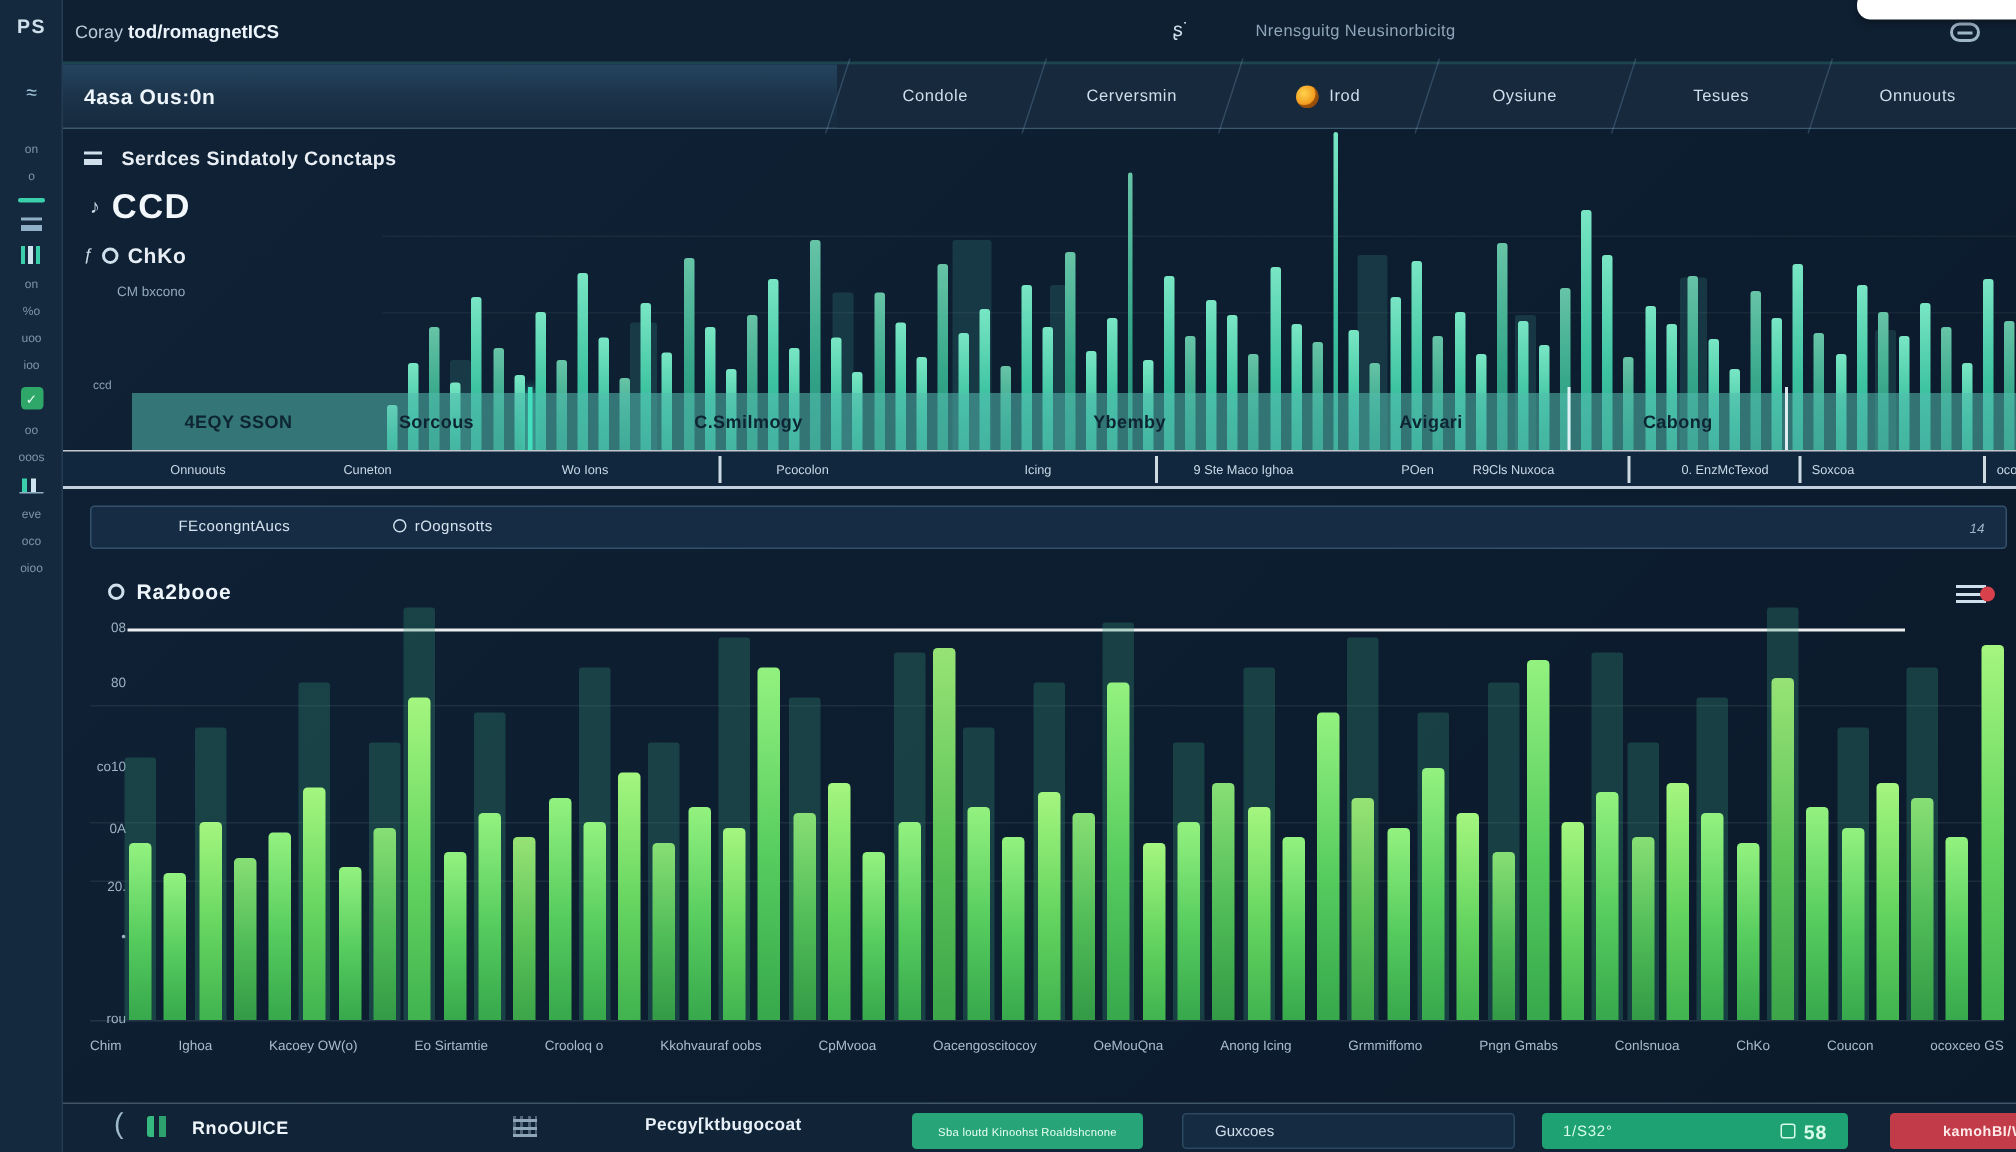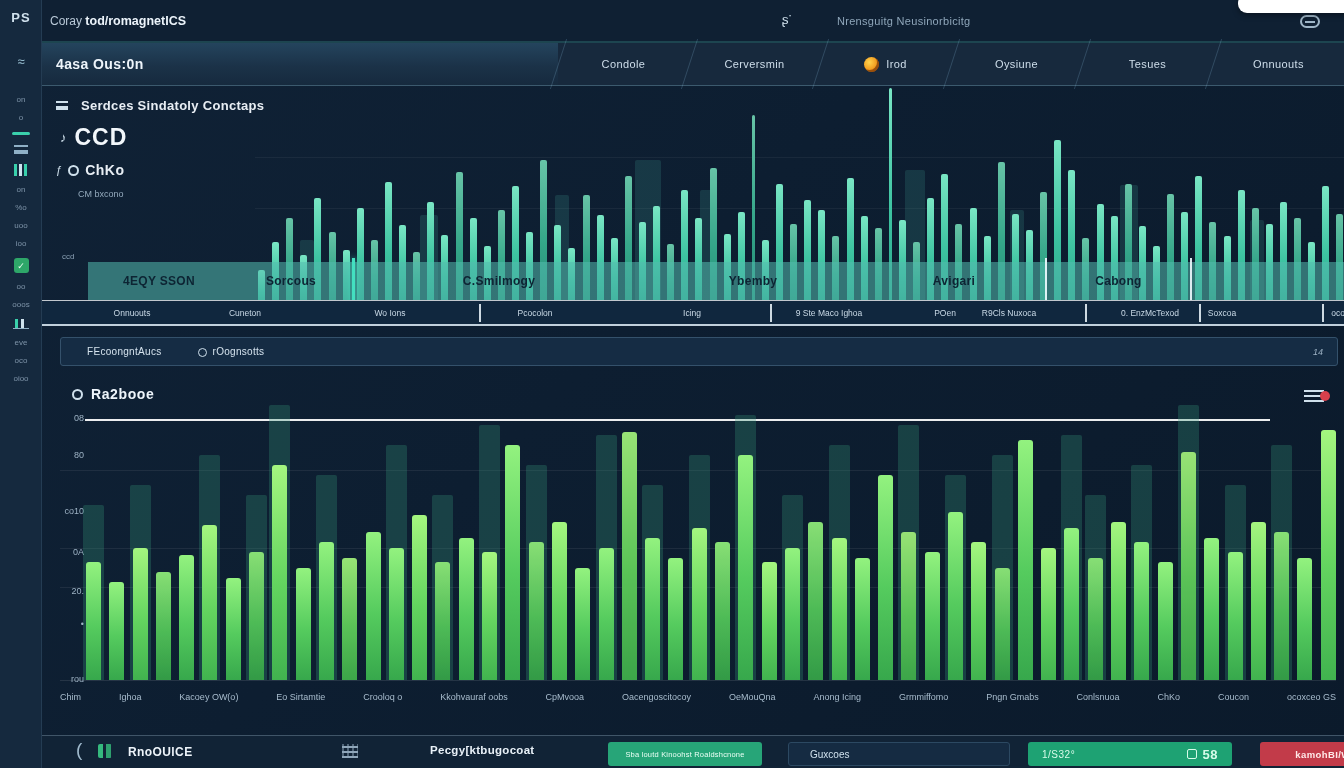--- a/index.html
+++ b/index.html
@@ -85,21 +85,21 @@
   .bandsep.white{width:2px;background:rgba(240,250,255,.9);}
 
   .rowstrip{left:42px;top:300px;width:1302px;height:26px;background:#10273e;
             border-top:1px solid rgba(255,255,255,.75);border-bottom:2px solid rgba(225,238,248,.85);z-index:3;}
   .rlab{position:absolute;top:7px;transform:translateX(-50%);font-size:8.5px;color:#c9d9e6;white-space:nowrap;}
   .rtick{position:absolute;top:3px;width:2px;height:18px;background:rgba(240,250,255,.85);}
 
   
   .filterbar{left:60px;top:337px;width:1278px;height:29px;background:#152c44;border:1px solid #34516b;
              border-radius:3px;display:flex;align-items:center;padding:0 14px 0 26px;gap:36px;z-index:3;}
-  .ftab{display:flex;align-items:flex-end;gap:6px;cursor:pointer;}
+  .ftab{display:flex;align-items:flex-start;gap:6px;cursor:pointer;margin-left:32px;}
   .ftab .ring{width:9px;height:9px;border-width:1.5px;}
   .ftxt{font-size:10px;color:#d5e3ee;letter-spacing:.3px;}
   .fcount{margin-left:auto;font-size:9px;color:#9db2c4;font-style:italic;}
 
   
   .h2row{left:72px;top:386px;display:flex;align-items:center;gap:8px;z-index:3;}
   .h2{font-size:14px;font-weight:bold;color:#eef5fb;letter-spacing:.6px;}
   .menu2{left:1304px;top:390px;width:20px;height:12px;z-index:3;cursor:pointer;
          border-top:2px solid #cfe0ec;border-bottom:2px solid #cfe0ec;
          background:linear-gradient(transparent 3px,#cfe0ec 3px 5px,transparent 5px);}

